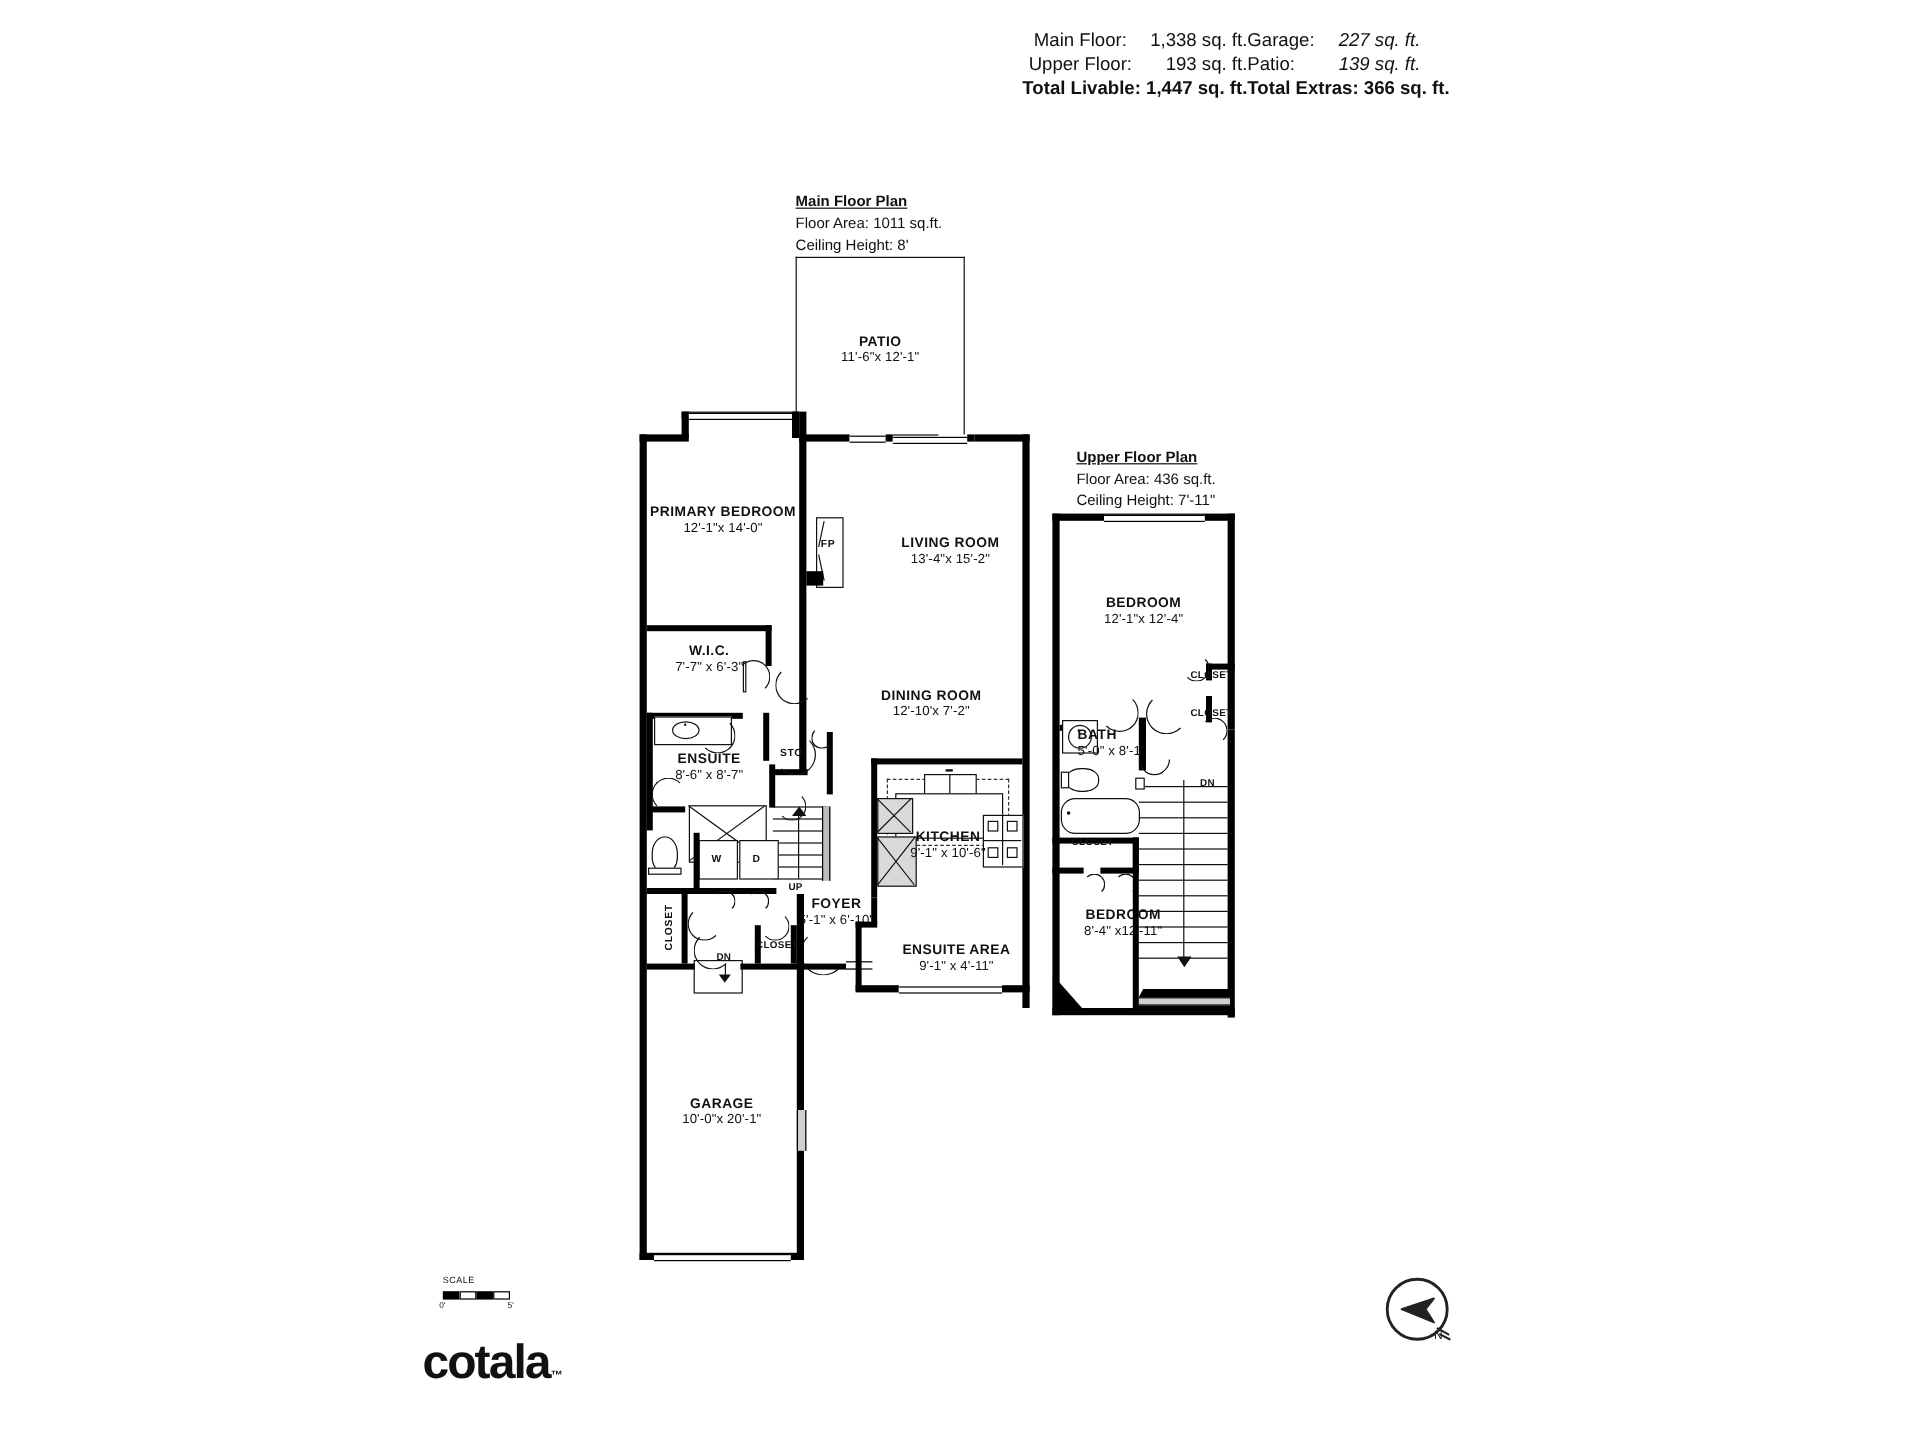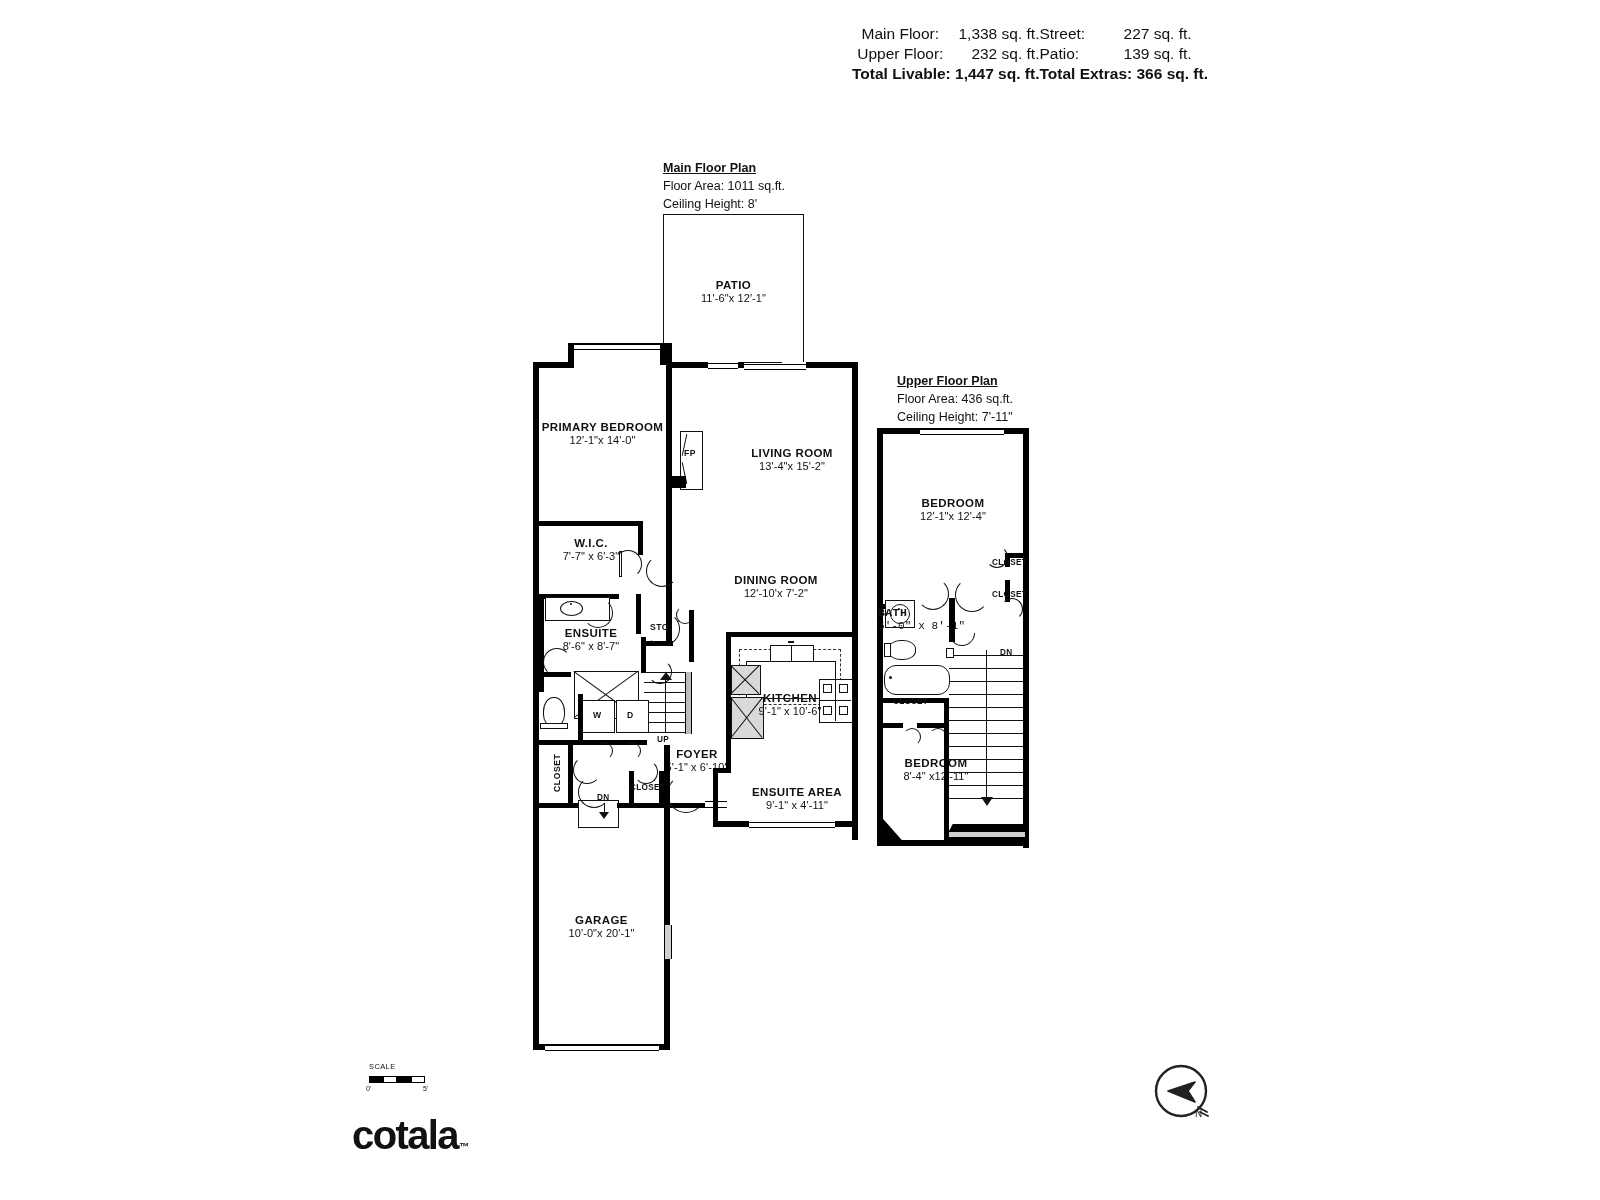--- a/index.html
+++ b/index.html
@@ -10,21 +10,21 @@
 
   
   #header{position:absolute;right:392px;top:16px;text-align:right;width:760px;}
   #addr{font-size:25px;font-weight:bold;letter-spacing:-0.3px;color:#111;}
   #sumtable{margin-top:9px;display:inline-block;}
   #sumtable table{border-collapse:collapse;}
   #sumtable td{font-size:15.5px;padding:0 0 2px 0;white-space:nowrap;color:#111;}
   td.lbl{text-align:center;padding-right:6px;}
   td.val{text-align:right;padding-right:26px;}
   td.lbl2{text-align:left;padding-right:6px;}
-  td.val2{text-align:center;}
+  td.val2{text-align:left;font-style:italic;}
   td.totA{text-align:left;font-weight:bold;padding-right:26px;white-space:nowrap;}
   td.totB{text-align:left;font-weight:bold;white-space:nowrap;}
 
   
   .plantitle{font-size:12.5px;font-weight:bold;text-decoration:underline;line-height:1.45;}
   .planline{font-size:12.5px;line-height:1.45;}
 
   
   .wall{position:absolute;background:#000;}
   .thin{position:absolute;border:1.2px solid #111;background:transparent;}
@@ -68,26 +68,26 @@
 </head>
 <body>
 
 <div id="header">
   <div id="sumtable">
     <table>
       <tbody>
           <tr>
         <td class="lbl">Main Floor:</td>
         <td class="val">1,338 sq. ft.</td>
-        <td class="lbl2">Street:</td>
+        <td class="lbl2">Garage:</td>
         <td class="val2">227 sq. ft.</td>
       </tr>
       <tr>
         <td class="lbl">Upper Floor:</td>
-        <td class="val">232 sq. ft.</td>
+        <td class="val">193 sq. ft.</td>
         <td class="lbl2">Patio:</td>
         <td class="val2">139 sq. ft.</td>
       </tr>
       <tr>
         <td class="totA" colspan="2">Total Livable: 1,447 sq. ft.</td>
         <td class="totB" colspan="2">Total Extras: 366 sq. ft.</td>
       </tr>
     </tbody>
       </table>
   </div>
@@ -330,21 +330,21 @@
   <div class="swing" style="left:1001px;top:598px;width:20px;height:20px;transform:rotate(180deg);"></div>
 
   <div class="wall" style="left:883px;top:604px;width:30px;height:5px;"></div>
   <div class="wall" style="left:949px;top:598px;width:6px;height:44px;"></div>
   <div class="swing" style="left:917px;top:578px;width:30px;height:30px;transform:rotate(-90deg);"></div>
   <div class="swing" style="left:955px;top:578px;width:32px;height:32px;"></div>
 
   <div class="fixt" style="left:885px;top:600px;width:28px;height:26px;"></div>
   <div class="oval" style="left:890px;top:604px;width:18px;height:18px;"></div>
   <div class="abs" style="left:898px;top:608px;width:2px;height:2px;background:#111;border-radius:50%;"></div>
-  <div class="rlabel" style="left:878px;top:606px;width:90px;text-align:left;font-family:Liberation Mono, monospace;">
+  <div class="rlabel" style="left:878px;top:606px;width:90px;text-align:left;padding-left:20px;">
     <div class="rname">BATH</div>
     <div class="rdim">5'-0" x 8'-1"</div>
   </div>
 
   <div class="abs" style="left:888px;top:640px;width:26px;height:18px;border:1.2px solid #111;border-radius:45%;background:#fff;"></div>
   <div class="thinline" style="left:884px;top:643px;width:5px;height:12px;background:#fff;border:1.1px solid #111;"></div>
 
   <div class="abs" style="left:884px;top:665px;width:64px;height:28px;border:1.2px solid #111;border-radius:12px;background:#fff;"></div>
   <div class="abs" style="left:889px;top:676px;width:3px;height:3px;background:#111;border-radius:50%;"></div>
   <div class="swing" style="left:949px;top:620px;width:24px;height:24px;transform:rotate(-45deg);"></div>

